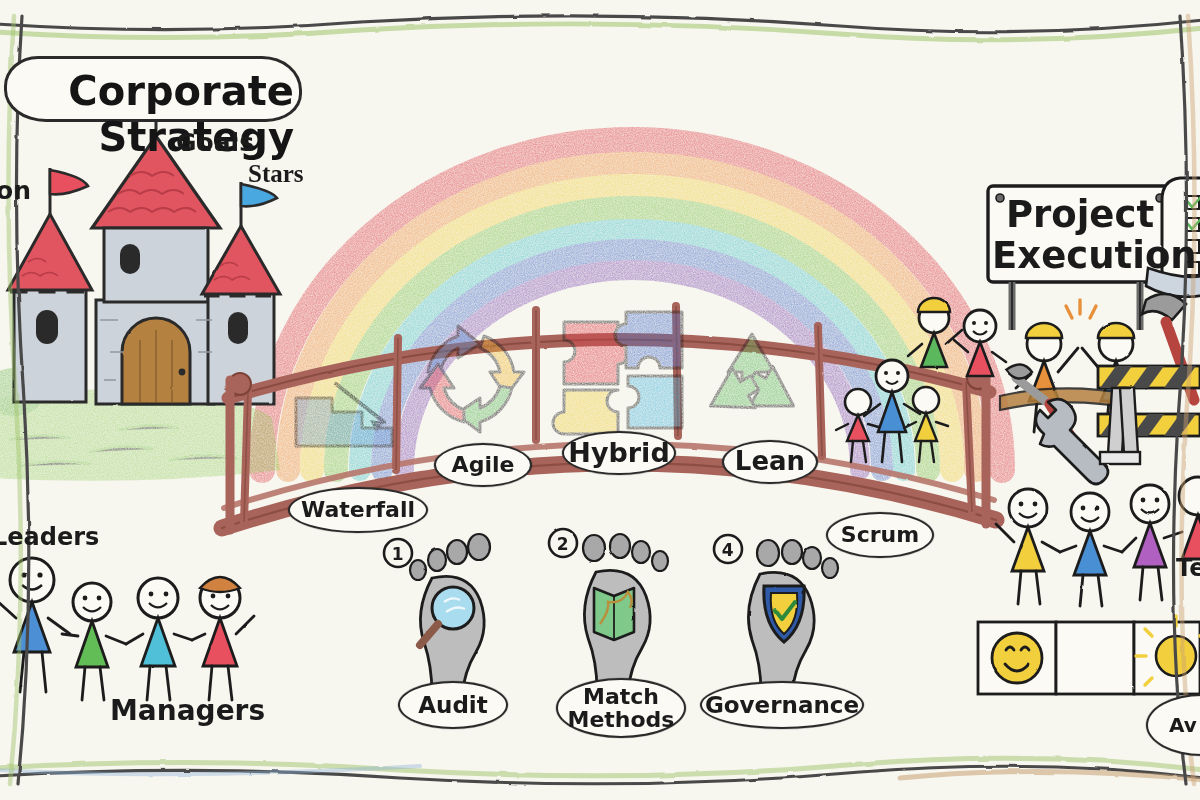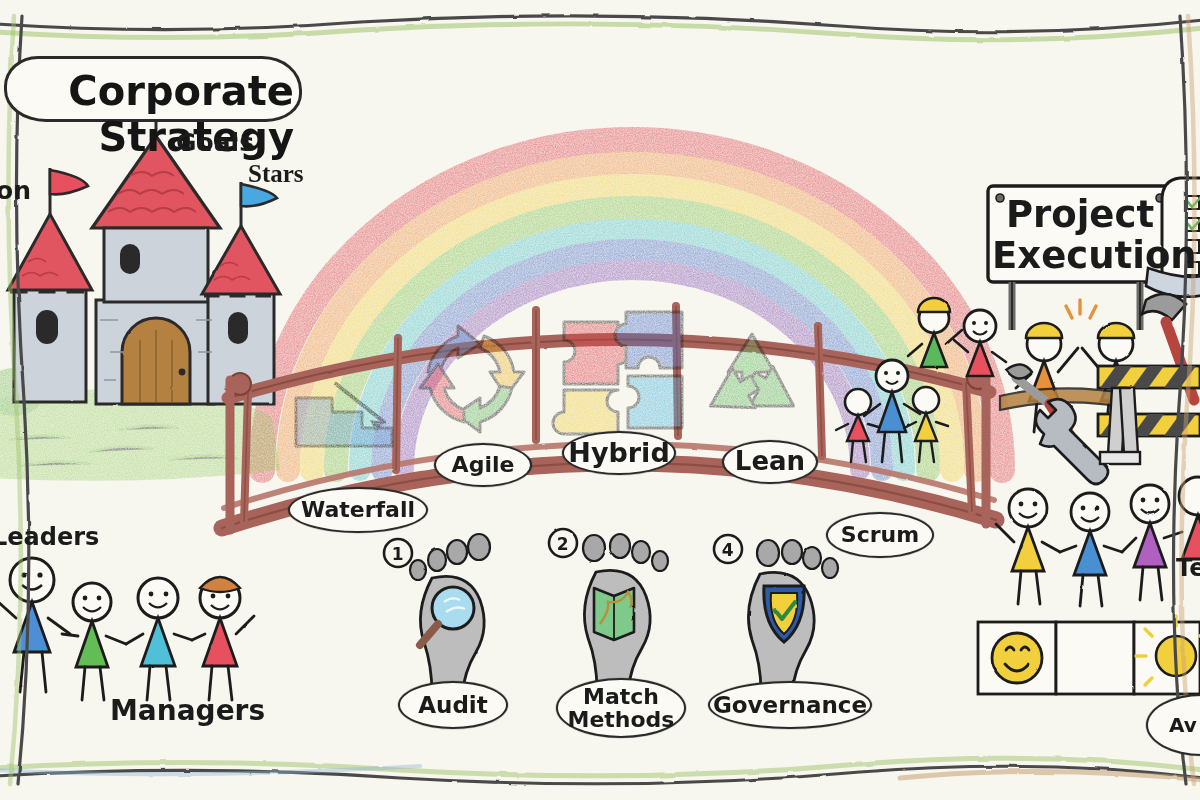--- a/index.html
+++ b/index.html
@@ -507,21 +507,21 @@
   <div class="plain" style="left:110px;top:694px;font-size:28px;">Managers</div>
 
   <div class="bubble" style="left:288px;top:487px;width:136px;height:42px;font-size:22px;">Waterfall</div>
   <div class="bubble" style="left:434px;top:443px;width:94px;height:40px;font-size:22px;">Agile</div>
   <div class="bubble" style="left:562px;top:431px;width:110px;height:40px;font-size:27px;">Hybrid</div>
   <div class="bubble" style="left:722px;top:440px;width:92px;height:40px;font-size:26px;">Lean</div>
   <div class="bubble" style="left:826px;top:482px;width:104px;height:42px;font-size:22px;margin-top:30px;">Scrum</div>
 
   <div class="bubble" style="left:556px;top:678px;width:118px;height:56px;font-size:22px;padding:0 4px;">Match Methods</div>
   <div class="bubble" style="left:398px;top:681px;width:106px;height:44px;font-size:23px;">Audit</div>
-  <div class="bubble" style="left:700px;top:681px;width:160px;height:44px;font-size:23px;margin-left:8px;">Governance</div>
+  <div class="bubble" style="left:700px;top:681px;width:160px;height:44px;font-size:23px;">Governance</div>
 
   <div class="sign-txt" style="left:992px;top:194px;width:176px;font-size:37px;">Project Execution</div>
 
   <div class="plain" style="left:1176px;top:554px;font-size:24px;">Te</div>
 
   <div class="bubble" style="left:1146px;top:694px;width:100px;height:58px;font-size:20px;padding:0 4px;
               white-space:pre-line;">Av Pit</div>
 
 </div>
 

